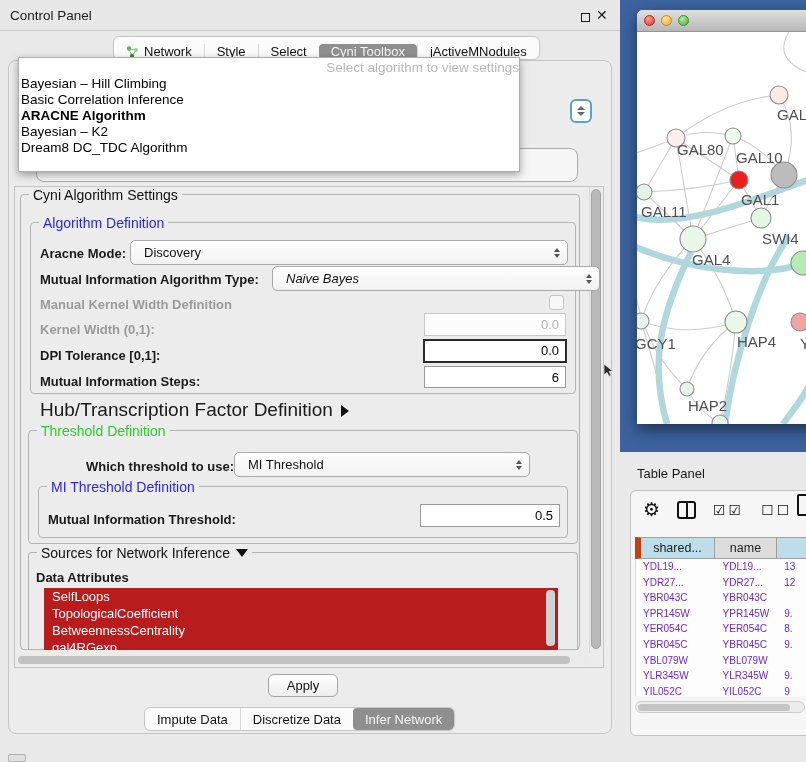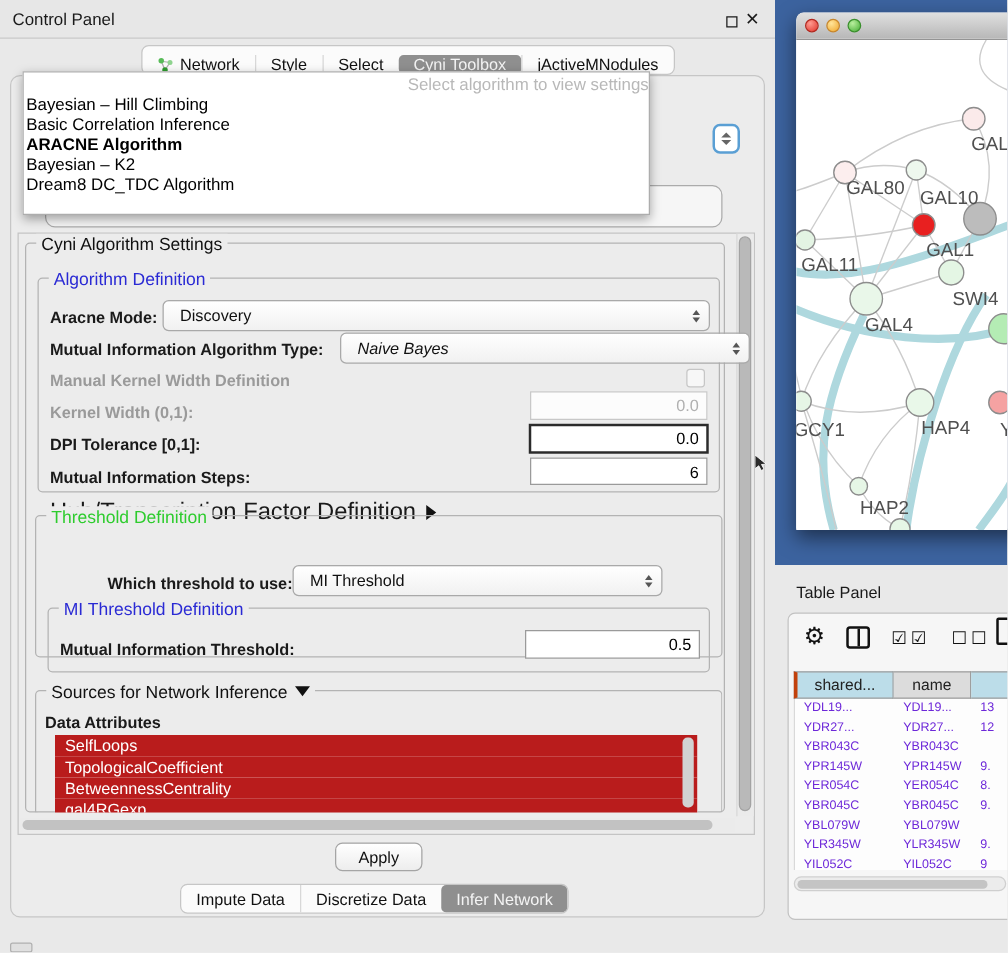--- a/index.html
+++ b/index.html
@@ -46,21 +46,21 @@
   #h-scroll { left:16px; top:654px; width:572px; height:12px; background:#ebebeb; }
   #h-thumb { left:18px; top:656px; width:552px; height:8px; background:#c2c2c2; border-radius:4px; }
 
   
   .groupbox { position:absolute; border:1px solid #b3b3b3; border-radius:4px; }
   .gb-title { position:absolute; top:-8px; left:8px; background:#ececec; padding:0 4px; font-size:14px; color:#111; white-space:nowrap; }
   .gb-title.blue { color:#2a2ad4; }
   .gb-title.green { color:#2ecc2e; }
   #settings-gb { left:20px; top:194px; width:560px; height:456px; }
   #algdef-gb { left:30px; top:222px; width:546px; height:172px; }
-  #threshold-gb { left:28px; top:412px; width:550px; height:114px; }
+  #threshold-gb { left:28px; top:430px; width:550px; height:114px; }
   #mithresh-gb { left:38px; top:486px; width:530px; height:52px; }
   #sources-gb { left:28px; top:552px; width:550px; height:98px; border-bottom:none; border-radius:4px 4px 0 0; }
 
   .lbl { position:absolute; font-size:13px; font-weight:bold; color:#1a1a1a; white-space:nowrap; }
   .lbl.dis { color:#9a9a9a; }
 
   .combo { position:absolute; background:linear-gradient(#ffffff,#f1f1f1); border:1px solid #a9a9a9; border-radius:5px; font-size:13px; color:#111; padding-left:13px; display:flex; align-items:center; }
   .combo .stepper { position:absolute; right:7px; top:0; bottom:0; display:flex; flex-direction:column; justify-content:center; gap:2px; }
   .combo .stepper i { width:0; height:0; border-left:3.5px solid transparent; border-right:3.5px solid transparent; }
   .combo .stepper .u { border-bottom:4px solid #555; }
@@ -104,21 +104,21 @@
   #table-panel-box { left:630px; top:490px; width:180px; height:246px; background:#f6f6f6; border:1px solid #c2c2c2; border-radius:6px 0 0 6px; }
   #tp-toolbar { position:absolute; left:12px; top:6px; height:26px; display:flex; align-items:center; gap:17px; color:#111; }
   #gear-ico { font-size:19px; line-height:20px; }
   #split-ico { width:19px; height:18px; border:2px solid #111; border-radius:3px; position:relative; }
   #split-ico::after { content:""; position:absolute; left:6.5px; top:0; bottom:0; width:2px; background:#111; }
   .chk-ico { font-size:14px; letter-spacing:3px; }
   #doc-ico { position:absolute; left:166px; top:3px; width:18px; height:22px; border:2px solid #111; border-radius:2px; background:#f6f6f6; }
   #tbl { position:absolute; left:4px; top:46px; width:190px; }
   #tbl-head { display:flex; }
   .hcell { height:22px; line-height:20px; text-align:center; font-size:12.5px; color:#222; border:1px solid #9e9e9e; border-left:none; }
-  .hcell:first-child { border-left:3px solid #c2410c; }
+  .hcell:first-child { border-left:6px solid #c2410c; }
   #tbl-rows { height:137px; overflow:hidden; background:#fdfdfd; border-left:1px solid #d9d9d9; }
   .trow { display:flex; height:15.6px; }
   .tcell { font-size:10px; color:#6d28d9; padding-left:7px; line-height:15.6px; white-space:nowrap; overflow:hidden; }
   .c0 { width:80px; } .c1 { width:62px; } .c2 { width:48px; }
   #tbl-hscroll { position:absolute; left:4px; top:210px; width:170px; height:12px; background:#ececec; border:1px solid #cfcfcf; border-radius:6px; }
   #tbl-hthumb { position:absolute; left:2px; top:1.5px; width:152px; height:7px; background:#c4c4c4; border-radius:4px; }
 
   #cursor { left:604px; top:364px; }
 </style>
 </head>

